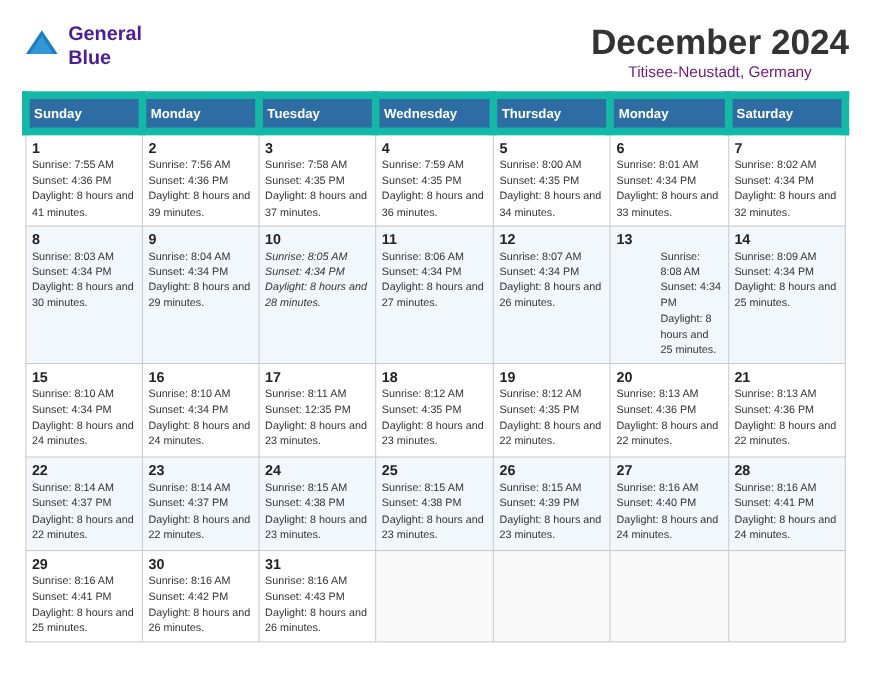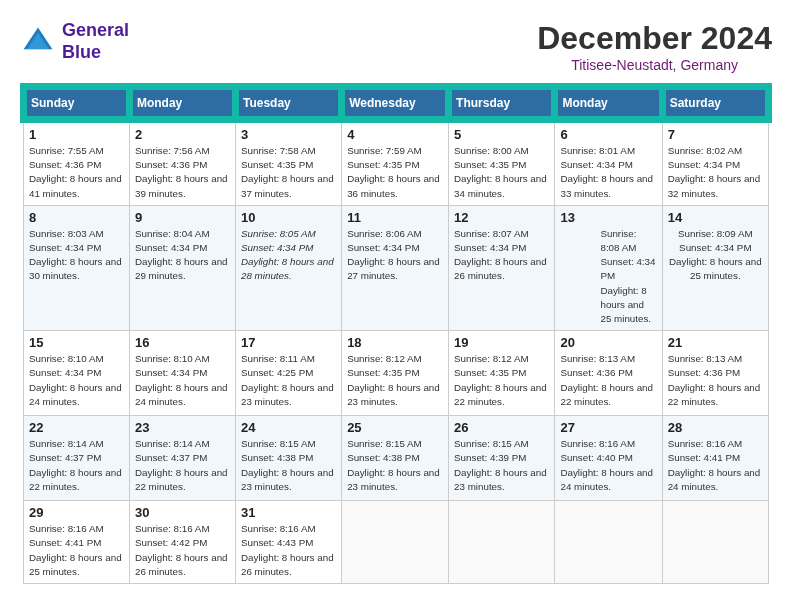--- a/index.html
+++ b/index.html
@@ -202,42 +202,42 @@
 Daylight: 8 hours and 26 minutes.</div>
         </td>
         <td>
           <span class="day-num">13</span>
           <div class="day-detail" style="white-space: pre-line; margin-left: 40px;">Sunrise: 8:08 AM
 Sunset: 4:34 PM
 Daylight: 8 hours and 25 minutes.</div>
         </td>
         <td>
           <span class="day-num">14</span>
-          <div class="day-detail" style="white-space: pre-line; text-align: center;">Sunrise: 8:09 AM
+          <div class="day-detail" style="white-space: pre-line;">Sunrise: 8:09 AM
 Sunset: 4:34 PM
 Daylight: 8 hours and 25 minutes.</div>
         </td>
       </tr>
       <tr>
         <td>
           <span class="day-num">15</span>
           <div class="day-detail" style="white-space: pre-line;">Sunrise: 8:10 AM
 Sunset: 4:34 PM
 Daylight: 8 hours and 24 minutes.</div>
         </td>
         <td>
           <span class="day-num">16</span>
           <div class="day-detail" style="white-space: pre-line;">Sunrise: 8:10 AM
 Sunset: 4:34 PM
 Daylight: 8 hours and 24 minutes.</div>
         </td>
         <td>
           <span class="day-num">17</span>
           <div class="day-detail" style="white-space: pre-line;">Sunrise: 8:11 AM
-Sunset: 4:25 PM
+Sunset: 12:35 PM
 Daylight: 8 hours and 23 minutes.</div>
         </td>
         <td>
           <span class="day-num">18</span>
           <div class="day-detail" style="white-space: pre-line;">Sunrise: 8:12 AM
 Sunset: 4:35 PM
 Daylight: 8 hours and 23 minutes.</div>
         </td>
         <td>
           <span class="day-num">19</span>

